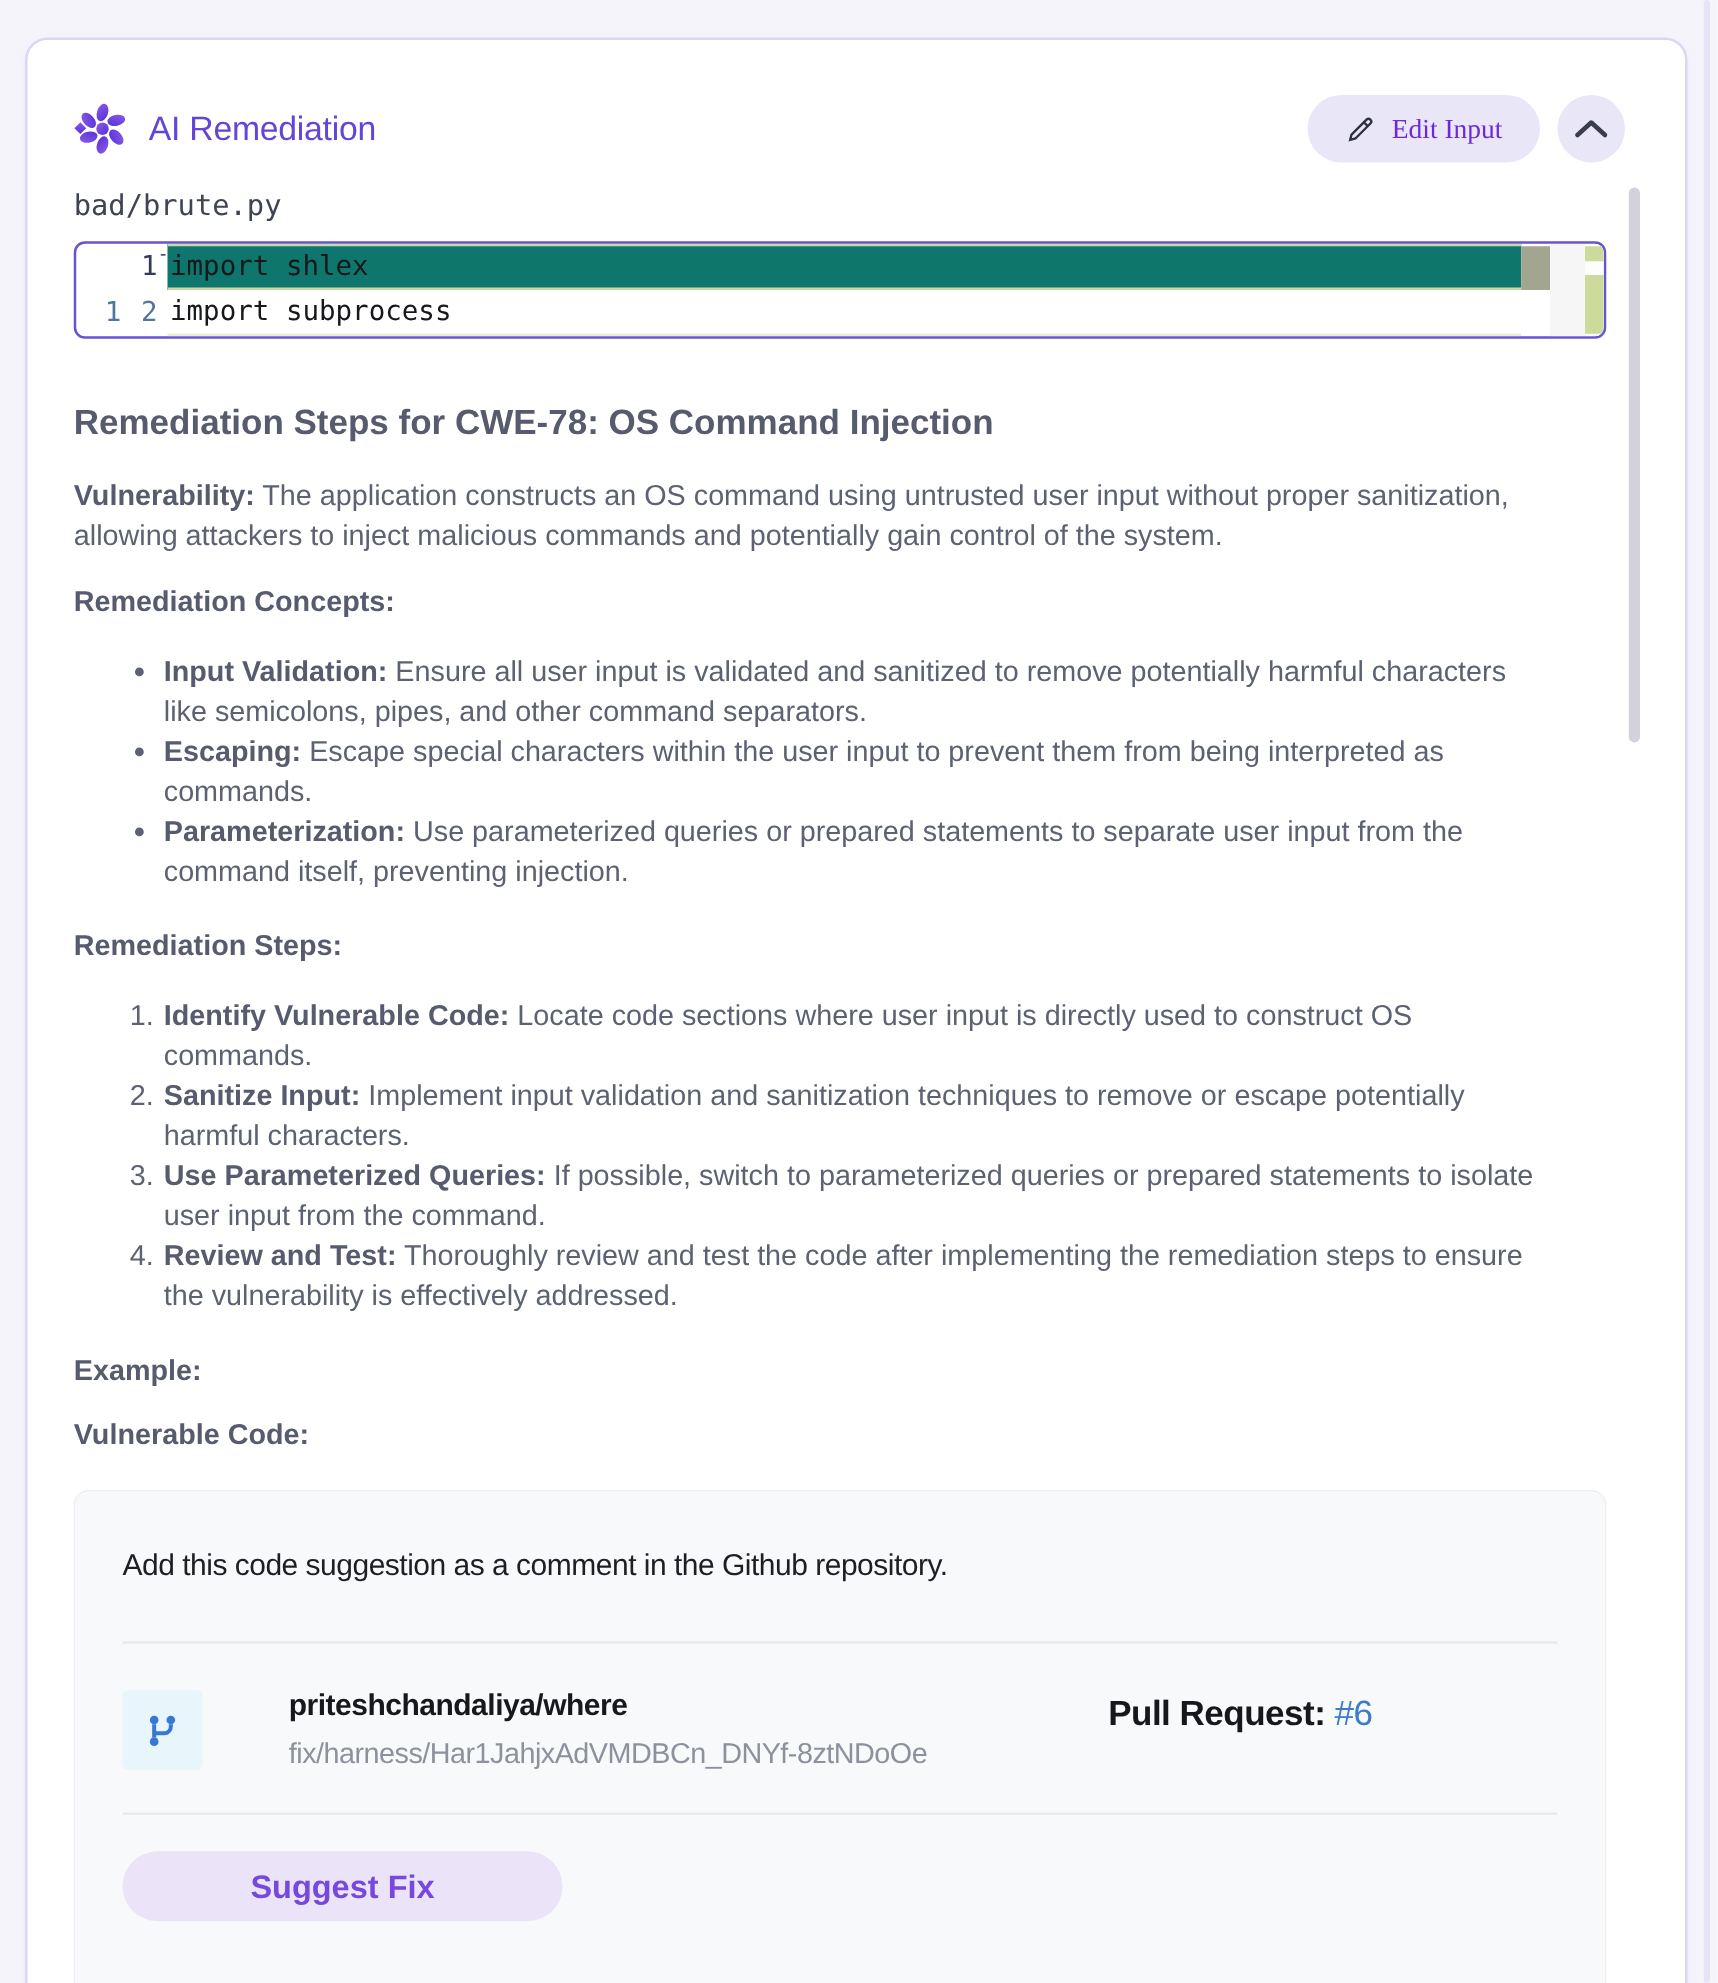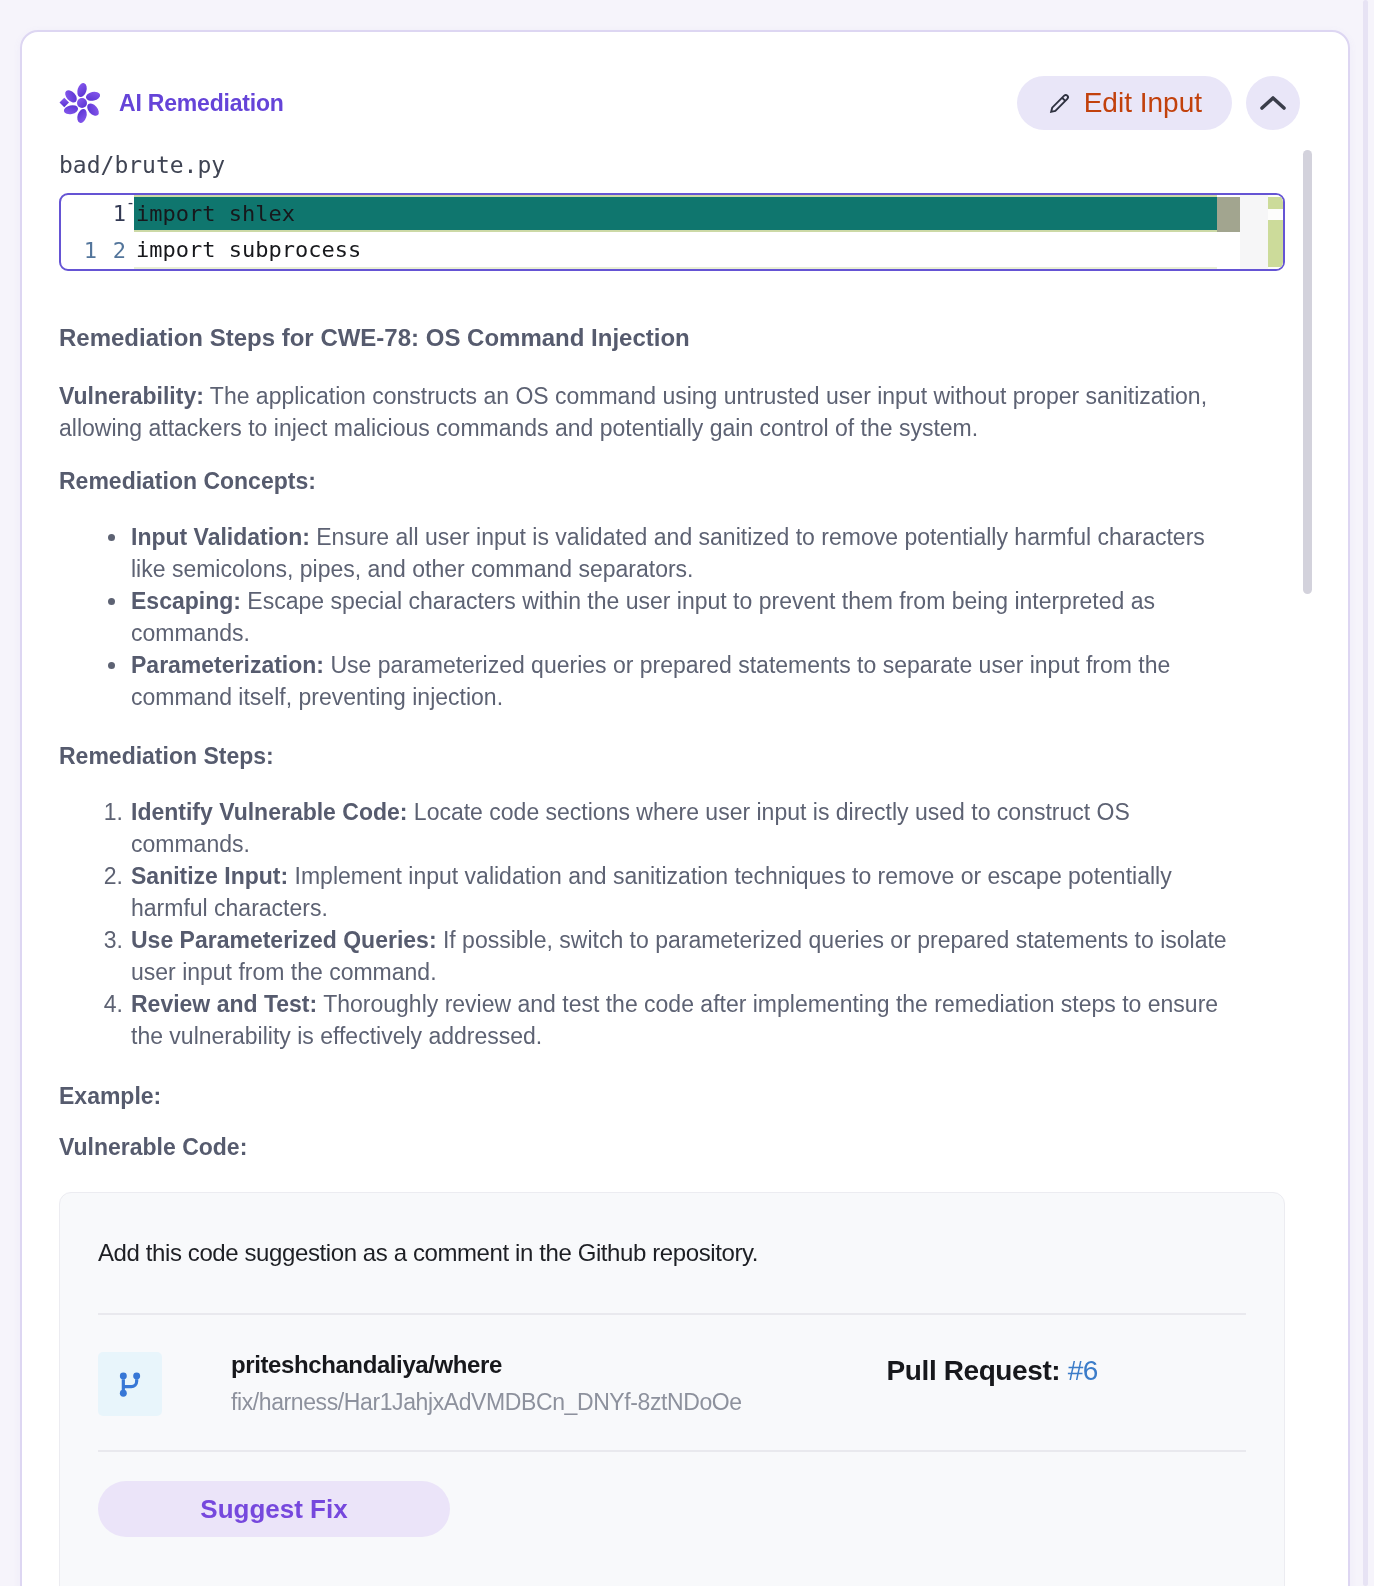--- a/index.html
+++ b/index.html
@@ -19,28 +19,28 @@
     background:#e7e3f4; border-radius:3px;
   }
 
   
   .header {
     display:flex; align-items:center; padding:44px 48px 0 37px;
   }
   .brand { display:flex; align-items:center; gap:14px; }
   .logo { width:46px; height:46px; }
   .title {
-    font-size:23px; font-weight:bold; color:#6544d8; letter-spacing:-0.2px;
+    font-size:27px; font-weight:normal; color:#6544d8; letter-spacing:-0.2px;
   }
   .header-actions { margin-left:auto; display:flex; align-items:center; gap:14px; }
   .edit-btn {
     display:flex; align-items:center; gap:12px; height:54px; padding:0 30px;
     background:#e9e6f8; border:none; border-radius:27px;
-    font-family:Liberation Sans, sans-serif;
-    font-size:28px; color:#c2410c; cursor:pointer;
+    font-family:Liberation Serif, serif;
+    font-size:22px; color:#6d28d9; cursor:pointer;
   }
   .collapse-btn {
     width:54px; height:54px; border-radius:50%; background:#e9e6f8;
     border:none; display:flex; align-items:center; justify-content:center; cursor:pointer;
   }
 
   
   .file-name {
     margin:22px 0 0 37px;
     font-family:"DejaVu Sans Mono", monospace;
@@ -64,21 +64,21 @@
   .diff-row.context .code-cell { border-bottom:2px solid #e9efd6; }
   .mini-track { position:absolute; right:15px; top:0; bottom:0; width:28px; background:#f6f6f7; }
   .mini-map { position:absolute; right:0; top:0; bottom:0; width:15px; background:#fdfdfc; }
   .mini-block-1 { position:absolute; right:0; top:2px; width:15px; height:12px; background:#ccdb9a; }
   .mini-block-2 { position:absolute; right:0; top:25px; bottom:2px; width:15px; background:#ccdb9a; }
   .code-thumb { position:absolute; right:43px; top:2px; width:23px; height:35px; background:#a2a58f; }
 
   
   .doc { padding:0 60px 0 37px; width:1283px; font-size:23px; line-height:32px; color:#5d6273; }
   .doc b, .doc .b { font-weight:bold; color:#565b6e; }
-  .sec-heading { margin-top:51px; font-size:24px; font-weight:bold; color:#565b6e; }
+  .sec-heading { margin-top:51px; font-size:28px; font-weight:bold; color:#565b6e; }
   .para { margin-top:26px; }
   .sub-heading { margin-top:21px; font-weight:bold; color:#565b6e; }
   ul.concepts { margin-top:24px; padding-left:72px; list-style:none; }
   ul.concepts li { position:relative; }
   ul.concepts li::before {
     content:""; position:absolute; left:-23px; top:13px;
     width:7px; height:7px; border-radius:50%; background:#5d6273;
   }
   ol.steps { margin-top:24px; padding-left:72px; list-style:none; counter-reset:step; }
   ol.steps li { position:relative; counter-increment:step; }

